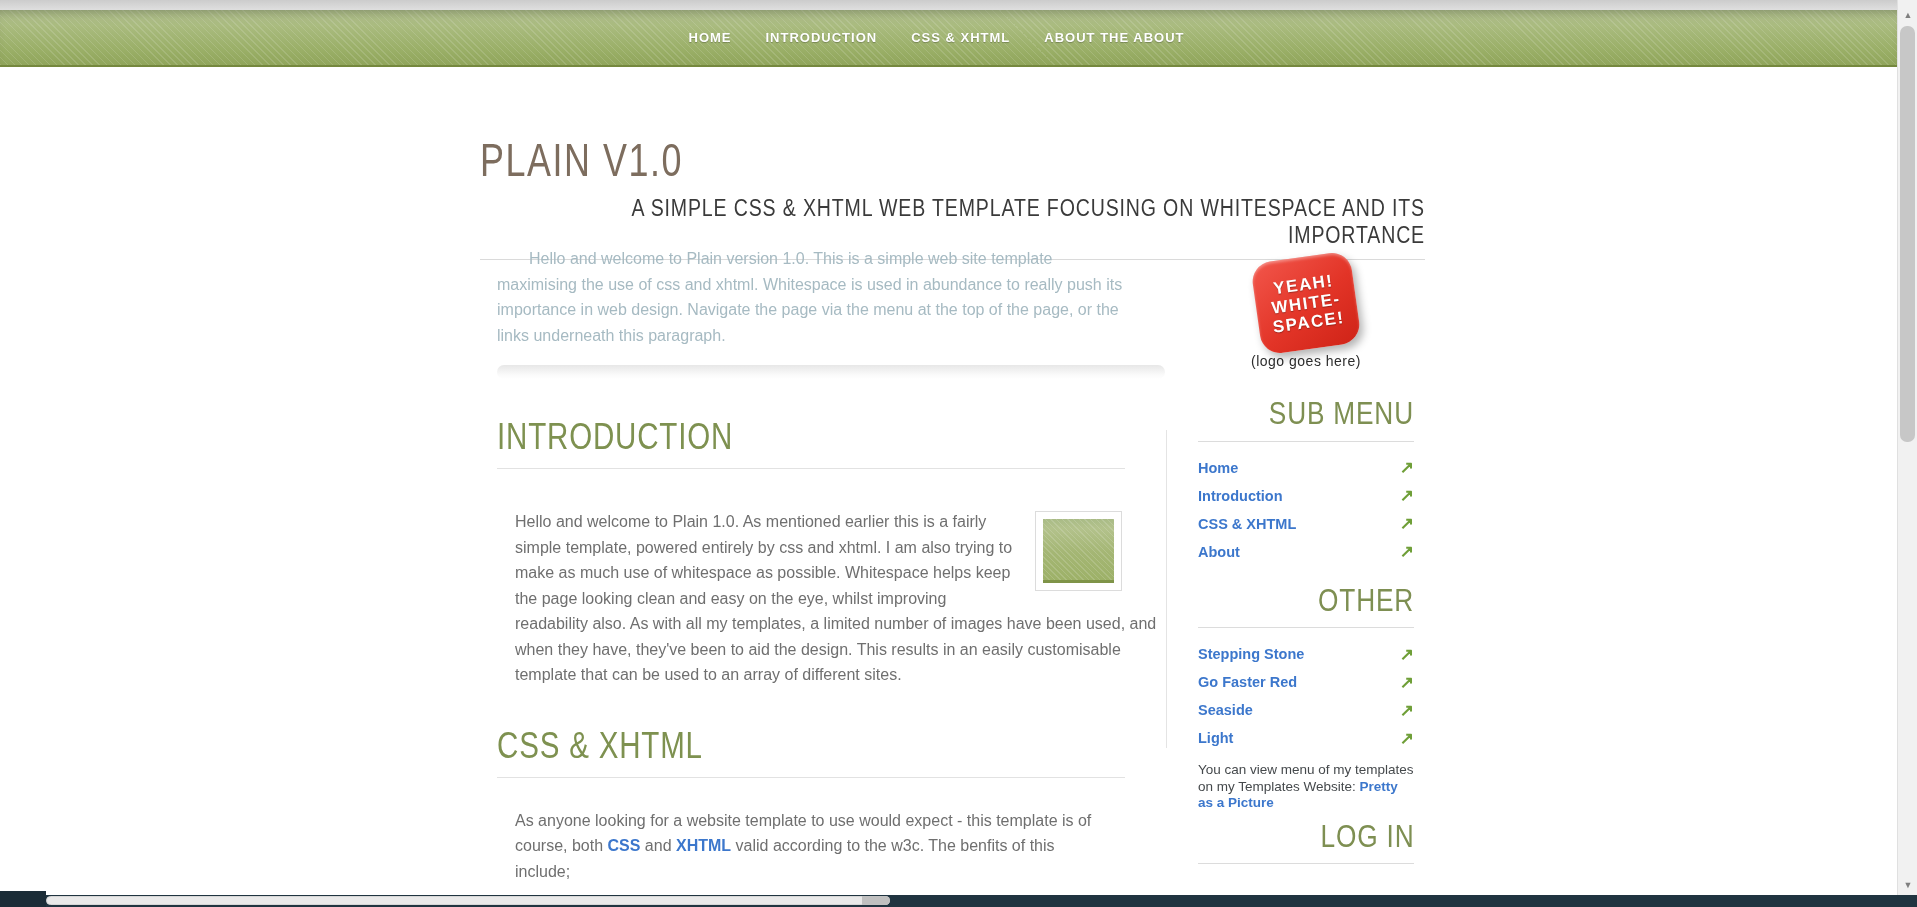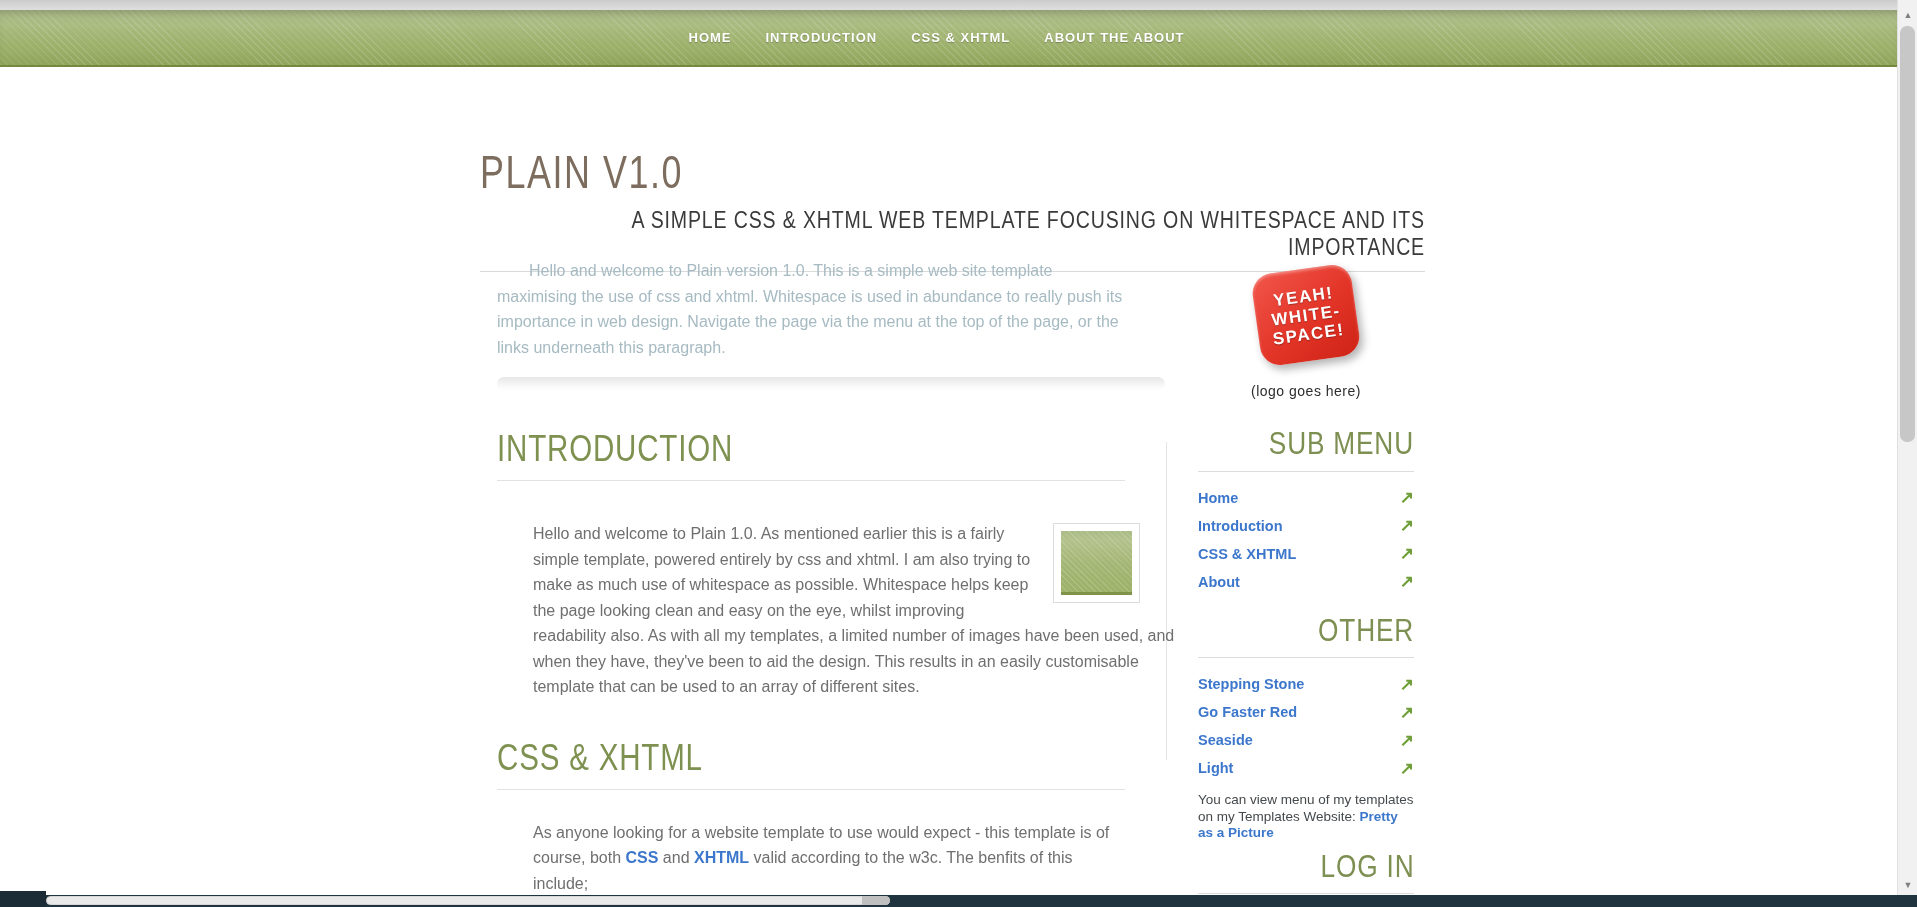--- a/index.html
+++ b/index.html
@@ -32,21 +32,21 @@
       repeating-linear-gradient(45deg, rgba(255,255,255,0.13) 0 1px, rgba(255,255,255,0) 1px 5px),
       linear-gradient(180deg,#b7c694 0%, #a7b97b 35%, #99ae66 75%, #90a55b 100%);
     border-bottom:2px solid #75883e;
     box-shadow: inset 0 10px 12px -8px rgba(50,60,30,0.45); }
   .nav { height:100%; display:flex; justify-content:center; align-items:center;
     gap:34px; padding-right:24px; }
   .nav-item { color:#ffffff; font-size:13px; font-weight:bold; letter-spacing:1px;
     text-shadow:0 1px 1px rgba(0,0,0,0.25); cursor:pointer; white-space:nowrap; }
 
   
-  .content { position:absolute; left:480px; top:79px; width:945px; height:780px;text-decoration:underline; }
+  .content { position:absolute; left:480px; top:67px; width:945px; height:780px;text-decoration:underline; }
 
   .masthead { padding-top:70px; border-bottom:1px solid #dadada; padding-bottom:10px; }
   .site-title { display:inline-block; font-size:46px; line-height:1.0; color:#7d6d5e;
     letter-spacing:2px; transform:scaleX(0.78); transform-origin:0 50%; font-weight:normal; }
   .subtitle-row { margin-top:12px; text-align:right; }
   .site-subtitle { display:inline-block; font-size:23px; color:#3a3a3a; letter-spacing:1px;
     transform:scaleX(0.85); transform-origin:100% 50%; font-weight:normal; }
 
   .col-divider { position:absolute; left:686px; top:363px; width:1px; height:318px;
     background:#e4e4e4; }
@@ -54,42 +54,42 @@
   
   .main-col { position:absolute; left:17px; top:160px; width:672px; }
   .teaser { margin-top:19px; width:630px; font-size:16px; line-height:25.5px;
     color:#a6bac2; text-indent:32px; }
   .soft-divider { margin-top:17px; width:668px; height:14px; border-radius:8px;
     background:linear-gradient(180deg,#e7e7e7,#fafafa 70%,#ffffff); }
   .section-heading { margin-top:40px; font-weight:normal; }
   .section-heading span { display:inline-block; font-size:36px; line-height:1.0;
     color:#7e9150; letter-spacing:1px; transform:scaleX(0.82); transform-origin:0 50%; }
   .heading-rule { margin-top:13px; width:628px; border-top:1px solid #e2e2e2; }
-  .body-copy { margin:40px 0 0 36px; width:652px; font-size:16px; line-height:25.5px;
+  .body-copy { margin:40px 0 0 18px; width:652px; font-size:16px; line-height:25.5px;
     color:#6f6f6f; }
   .body-copy.narrow { width:580px; margin-top:30px; }
   .intro-figure { float:right; margin:2px 45px 10px 18px; background:#ffffff;
     border:1px solid #dcdcdc; padding:7px; }
   .intro-figure-img { width:71px; height:64px;
     background-image:
       repeating-linear-gradient(45deg, rgba(255,255,255,0.15) 0 1px, rgba(255,255,255,0) 1px 4px),
       linear-gradient(180deg,#a9bb86 0%, #b3c28c 15%, #a4b674 55%, #9db168 100%);
     border-bottom:3px solid #7f9448; }
   .text-link { color:#3c77cc; font-weight:bold; cursor:pointer; text-decoration:none; }
 
   
   .sidebar { position:absolute; left:718px; top:190px; width:216px; }
   .logo-wrap { text-align:center; }
   .logo-badge { display:inline-flex; flex-direction:column; justify-content:center;
     width:100px; height:92px; border-radius:20px; transform:rotate(-8deg);
     background:linear-gradient(145deg,#f2564b 0%, #e23427 55%, #cf2317 100%);
     box-shadow:3px 5px 8px rgba(0,0,0,0.3), inset 0 2px 3px rgba(255,255,255,0.35); }
   .logo-badge div { color:#ffffff; font-weight:bold; font-size:17px; line-height:19px;
     letter-spacing:1.5px; text-align:center; text-shadow:0 1px 1px rgba(0,0,0,0.3); }
-  .logo-caption { margin-top:22px; font-size:14px; color:#2d2d2d; letter-spacing:0.5px;
+  .logo-caption { margin-top:4px; font-size:14px; color:#2d2d2d; letter-spacing:0.5px;
     text-align:center; }
   .side-heading { text-align:right; font-weight:normal; }
   .side-heading span { display:inline-block; font-size:32px; line-height:1.05;
     color:#7e8f52; letter-spacing:1px; transform:scaleX(0.82); transform-origin:100% 50%; }
   .side-heading.submenu { margin-top:28px; }
   .side-heading.other  { margin-top:18px; }
   .side-heading.login  { margin-top:8px; }
   .side-rule { margin-top:10px; border-top:1px solid #dcdcdc; }
   .side-menu { margin-top:12px; }
   .side-menu-item { display:flex; justify-content:space-between; align-items:center;

